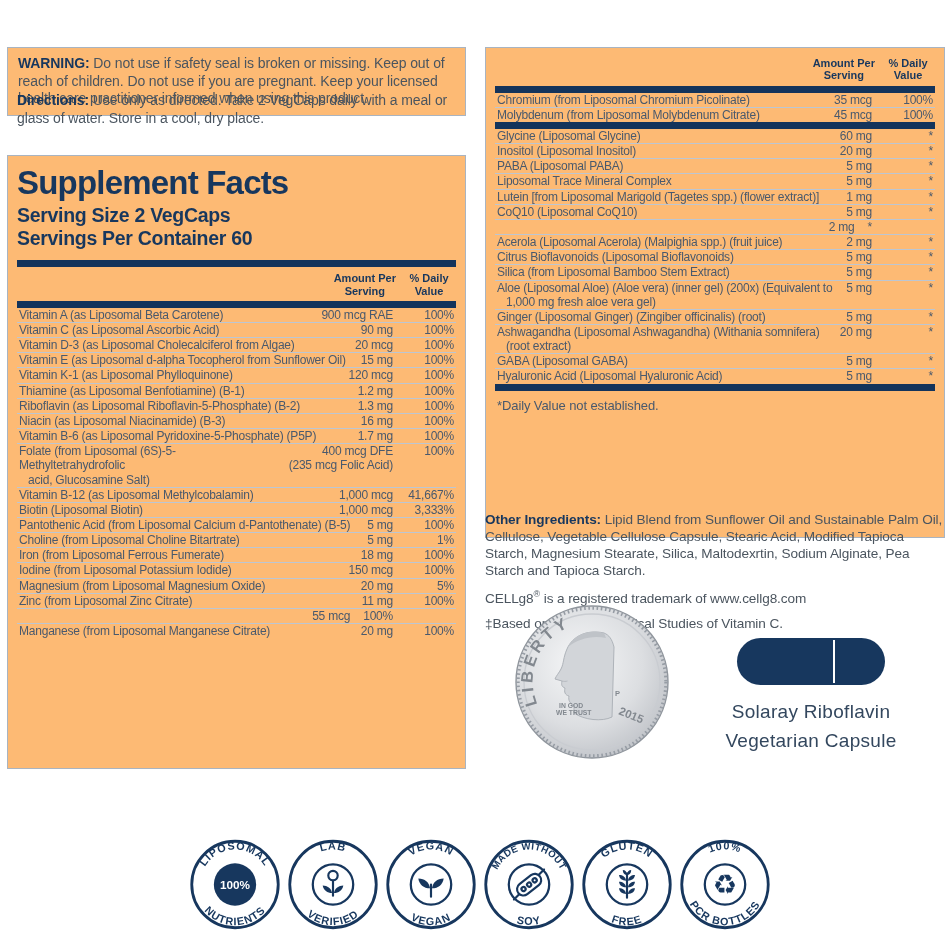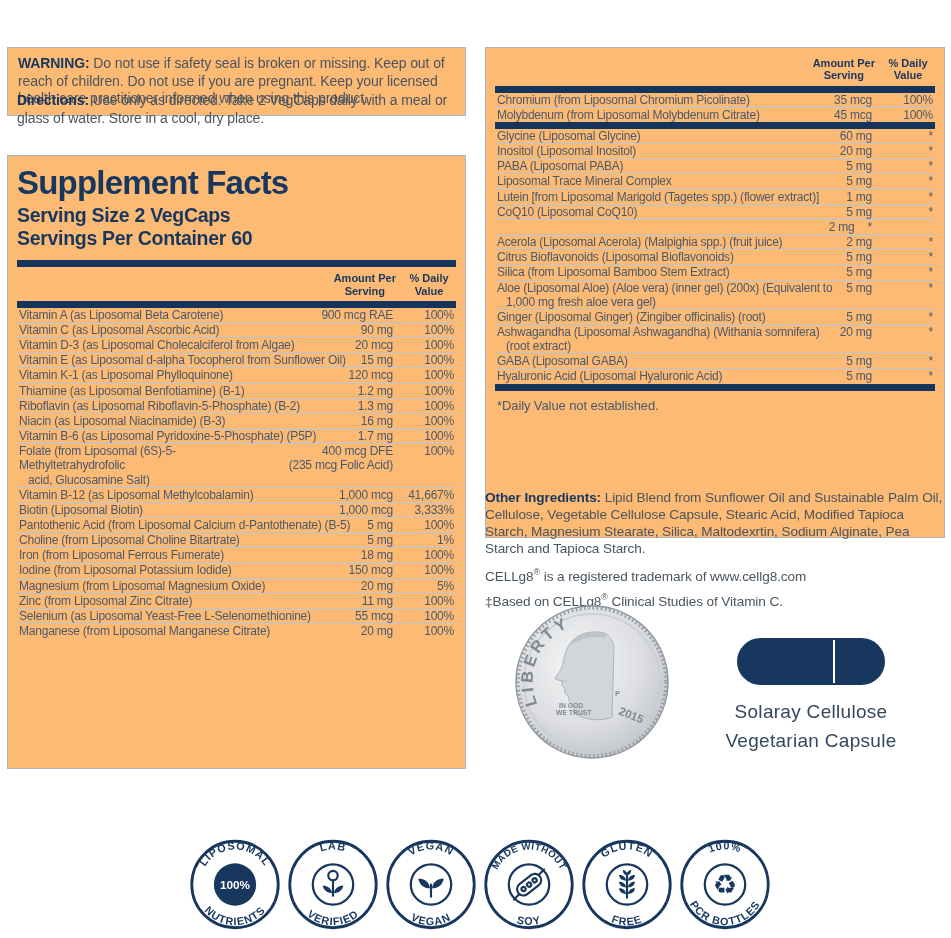--- a/index.html
+++ b/index.html
@@ -27,21 +27,21 @@
   .row .name{}
   .row .l2{display:block;padding-left:9px;}
   .row .l2:empty{display:none;}
   .row .amt{text-align:right;white-space:nowrap;}
   .row .amt .l2{padding-left:0;white-space:nowrap;}
   .row .dv{text-align:right;}
   
   #sf-box2{left:485px;top:5px;width:460px;height:491px;padding:4px 9px 4px 9px;}
   #footnote{font-size:13px;color:#49596d;padding:7px 2px 2px 2px;letter-spacing:-0.1px;}
   
-  #right-text{position:absolute;left:485px;top:489px;width:462px;}
+  #right-text{position:absolute;left:485px;top:511px;width:462px;}
   #right-text .para{font-size:13.6px;line-height:1.26;color:#4b555f;letter-spacing:-0.1px;}
   #right-text .para b{color:#17375e;}
   #right-text .line{margin-top:9px;font-size:13.6px;color:#4b555f;letter-spacing:-0.1px;}
   sup{font-size:9px;}
   
   #coin{position:absolute;left:512px;top:601px;width:160px;height:163px;}
   #capsule{position:absolute;left:737px;top:638px;width:148px;height:47px;background:#17375e;border-radius:24px;}
   #capsule .cap-line{position:absolute;left:65%;top:2px;bottom:2px;width:2px;background:#ffffff;}
   #cap-caption{position:absolute;left:676px;top:697px;width:270px;text-align:center;font-size:19px;line-height:1.55;color:#33475e;letter-spacing:0.3px;}
   
@@ -182,21 +182,20 @@
           <div class="dv">5%</div>
         </div>
 
         <div class="row">
           <div class="name"><span>Zinc (from Liposomal Zinc Citrate)</span></div>
           <div class="amt"><span>11 mg</span></div>
           <div class="dv">100%</div>
         </div>
 
         <div class="row">
-          <div class="name"><span>Selenium (as Liposomal Yeast-Free L-Selenomethionine)</span></div>
           <div class="amt"><span>55 mcg</span></div>
           <div class="dv">100%</div>
         </div>
 
         <div class="row">
           <div class="name"><span>Manganese (from Liposomal Manganese Citrate)</span></div>
           <div class="amt"><span>20 mg</span></div>
           <div class="dv">100%</div>
         </div>
       </div>
@@ -350,21 +349,21 @@
       <text x="44" y="114" font-size="6.8" font-weight="bold" fill="#82888f">WE TRUST</text>
       <text x="103" y="95" font-size="7.5" font-weight="bold" fill="#82888f">P</text>
       <text x="106" y="113" font-size="11.5" font-weight="bold" fill="#82888f" transform="rotate(22 106 113)">2015</text>
     </svg>
   </div>
 
   <div id="capsule">
     <div class="cap-line"></div>
   </div>
   <div id="cap-caption">
-    <span>Solaray Cellulose</span><br>
+    <span>Solaray Riboflavin</span><br>
     <span>Vegetarian Capsule</span>
   </div>
 
   <div id="badges">
 
     <div class="badge">
       <svg width="94" height="97" viewBox="0 0 100 103">
         <g transform="translate(0,1.5)">
           <circle cx="50" cy="50" r="46" fill="none" stroke="#17375e" stroke-width="3"></circle>
           <path id="at0" d="M 13.6,56.4 A 37,37 0 1 1 86.4,56.4" fill="none"></path>

